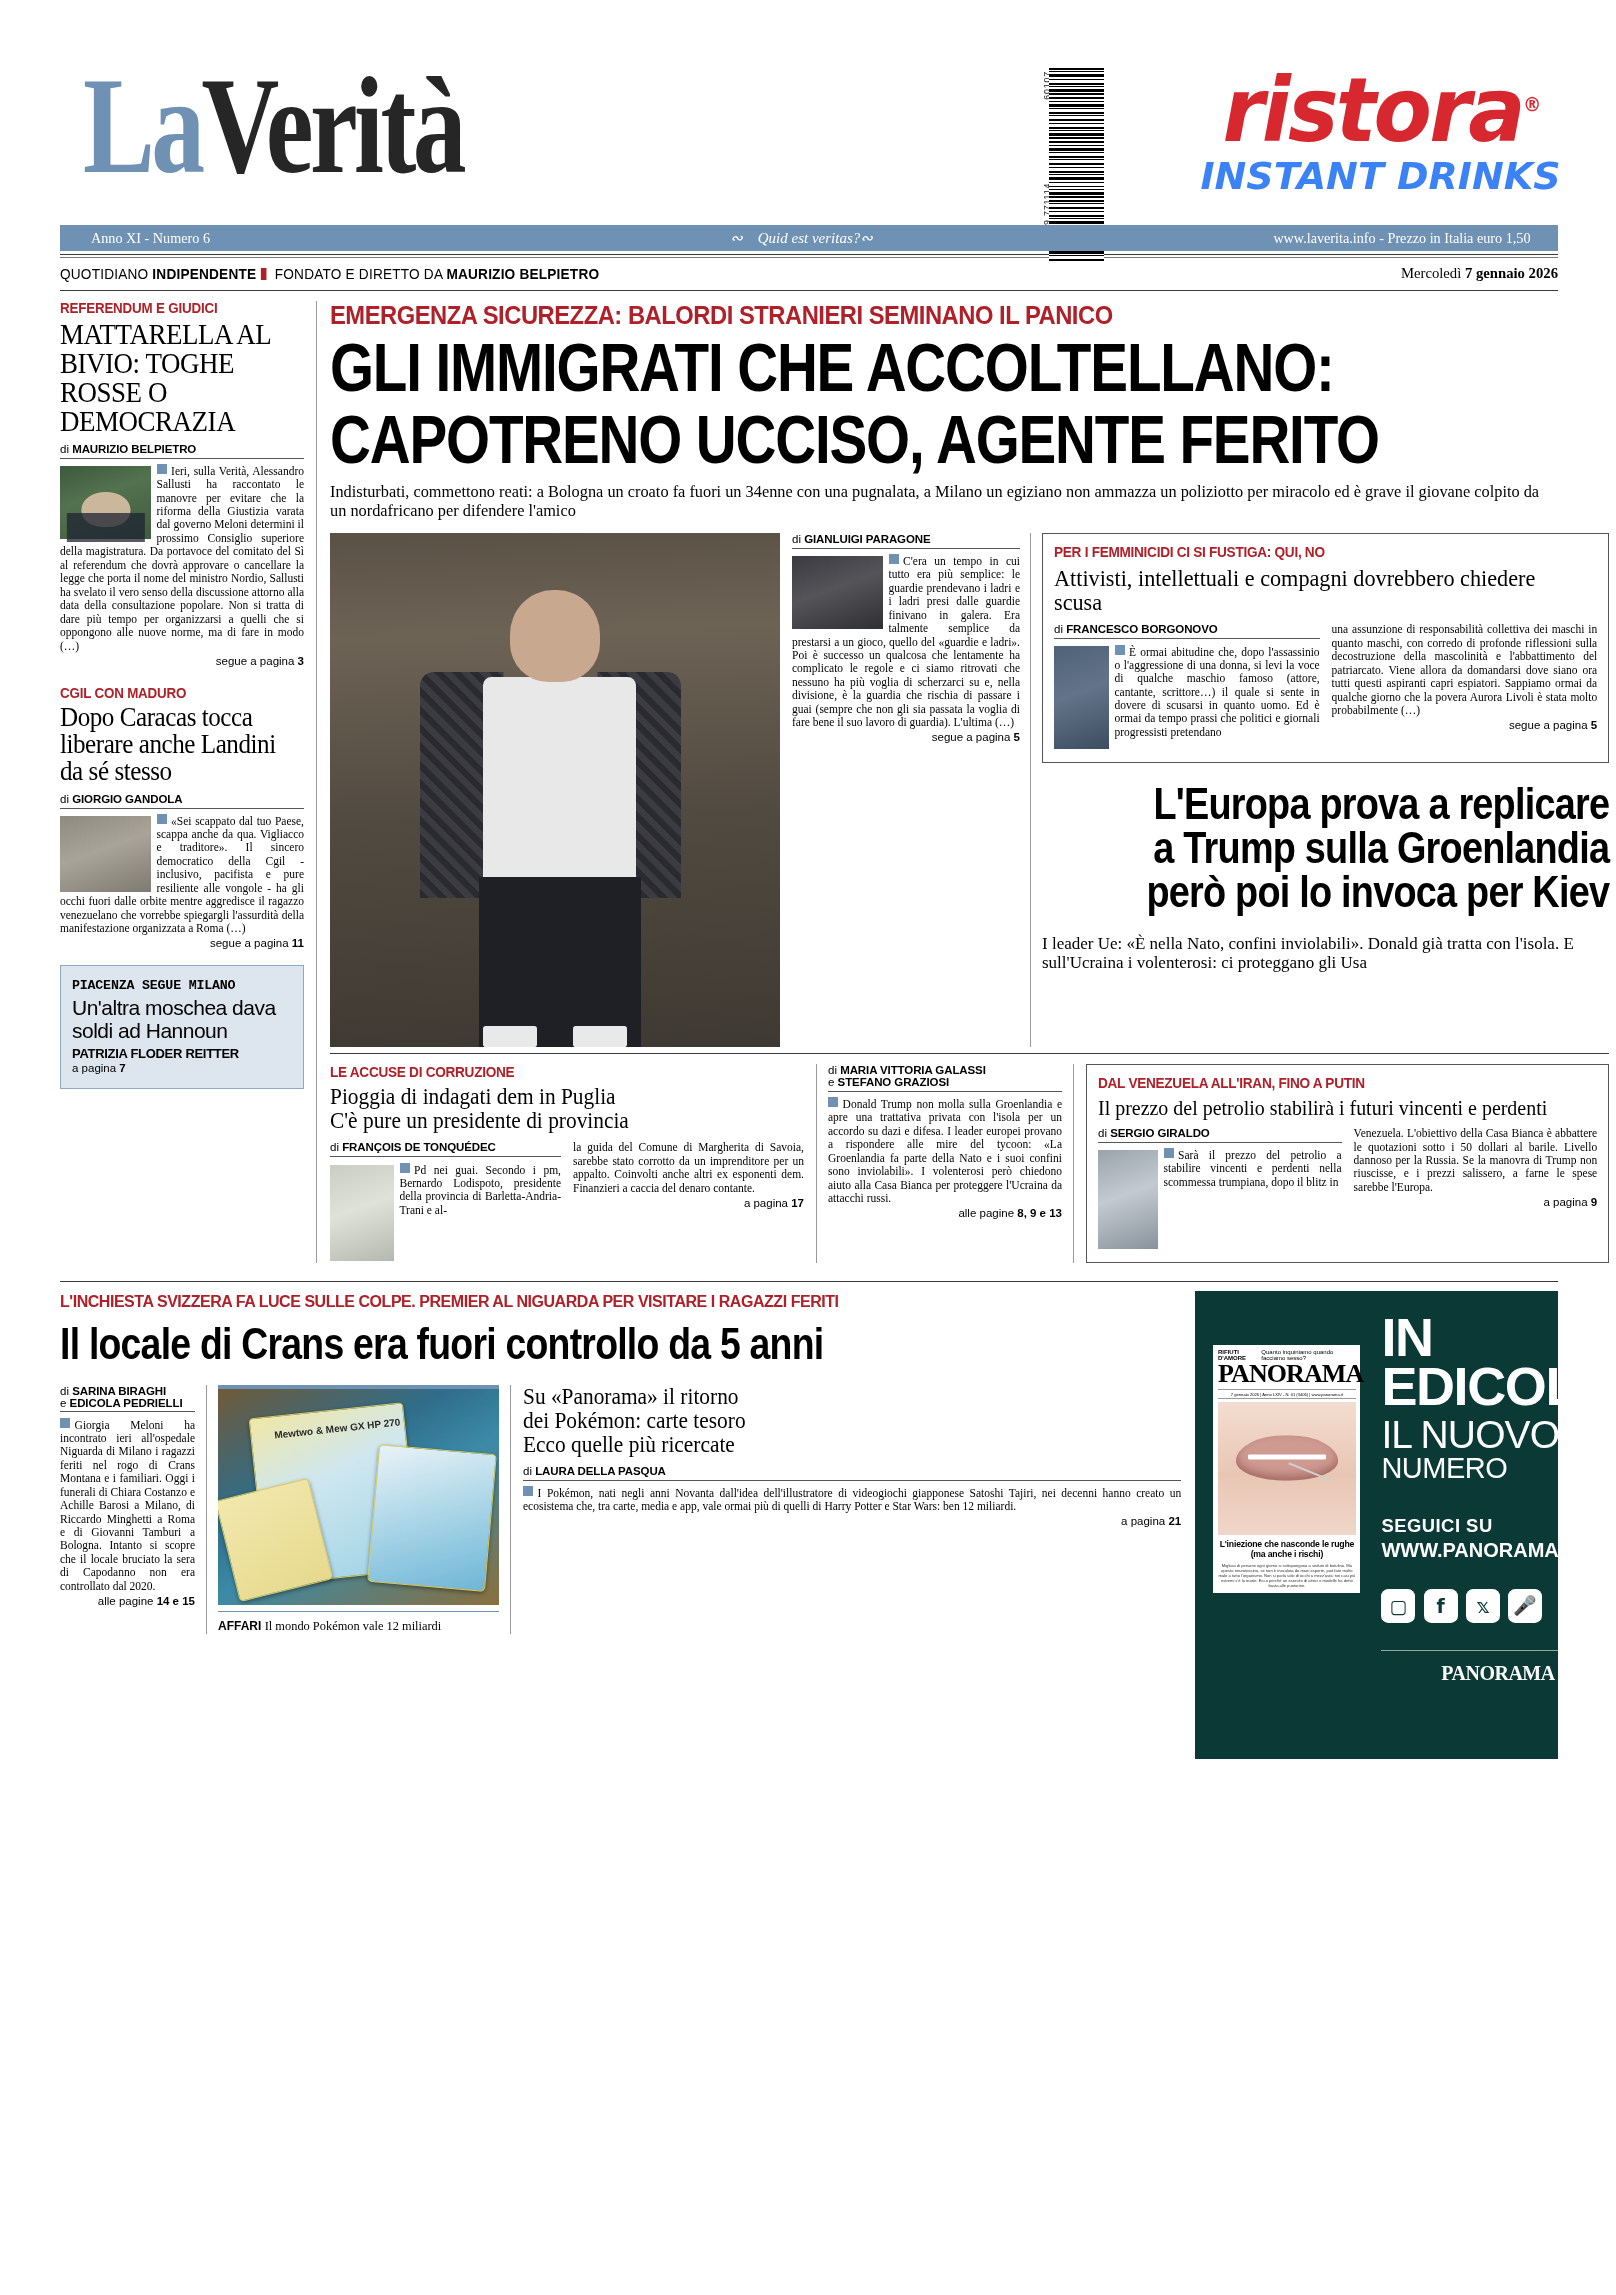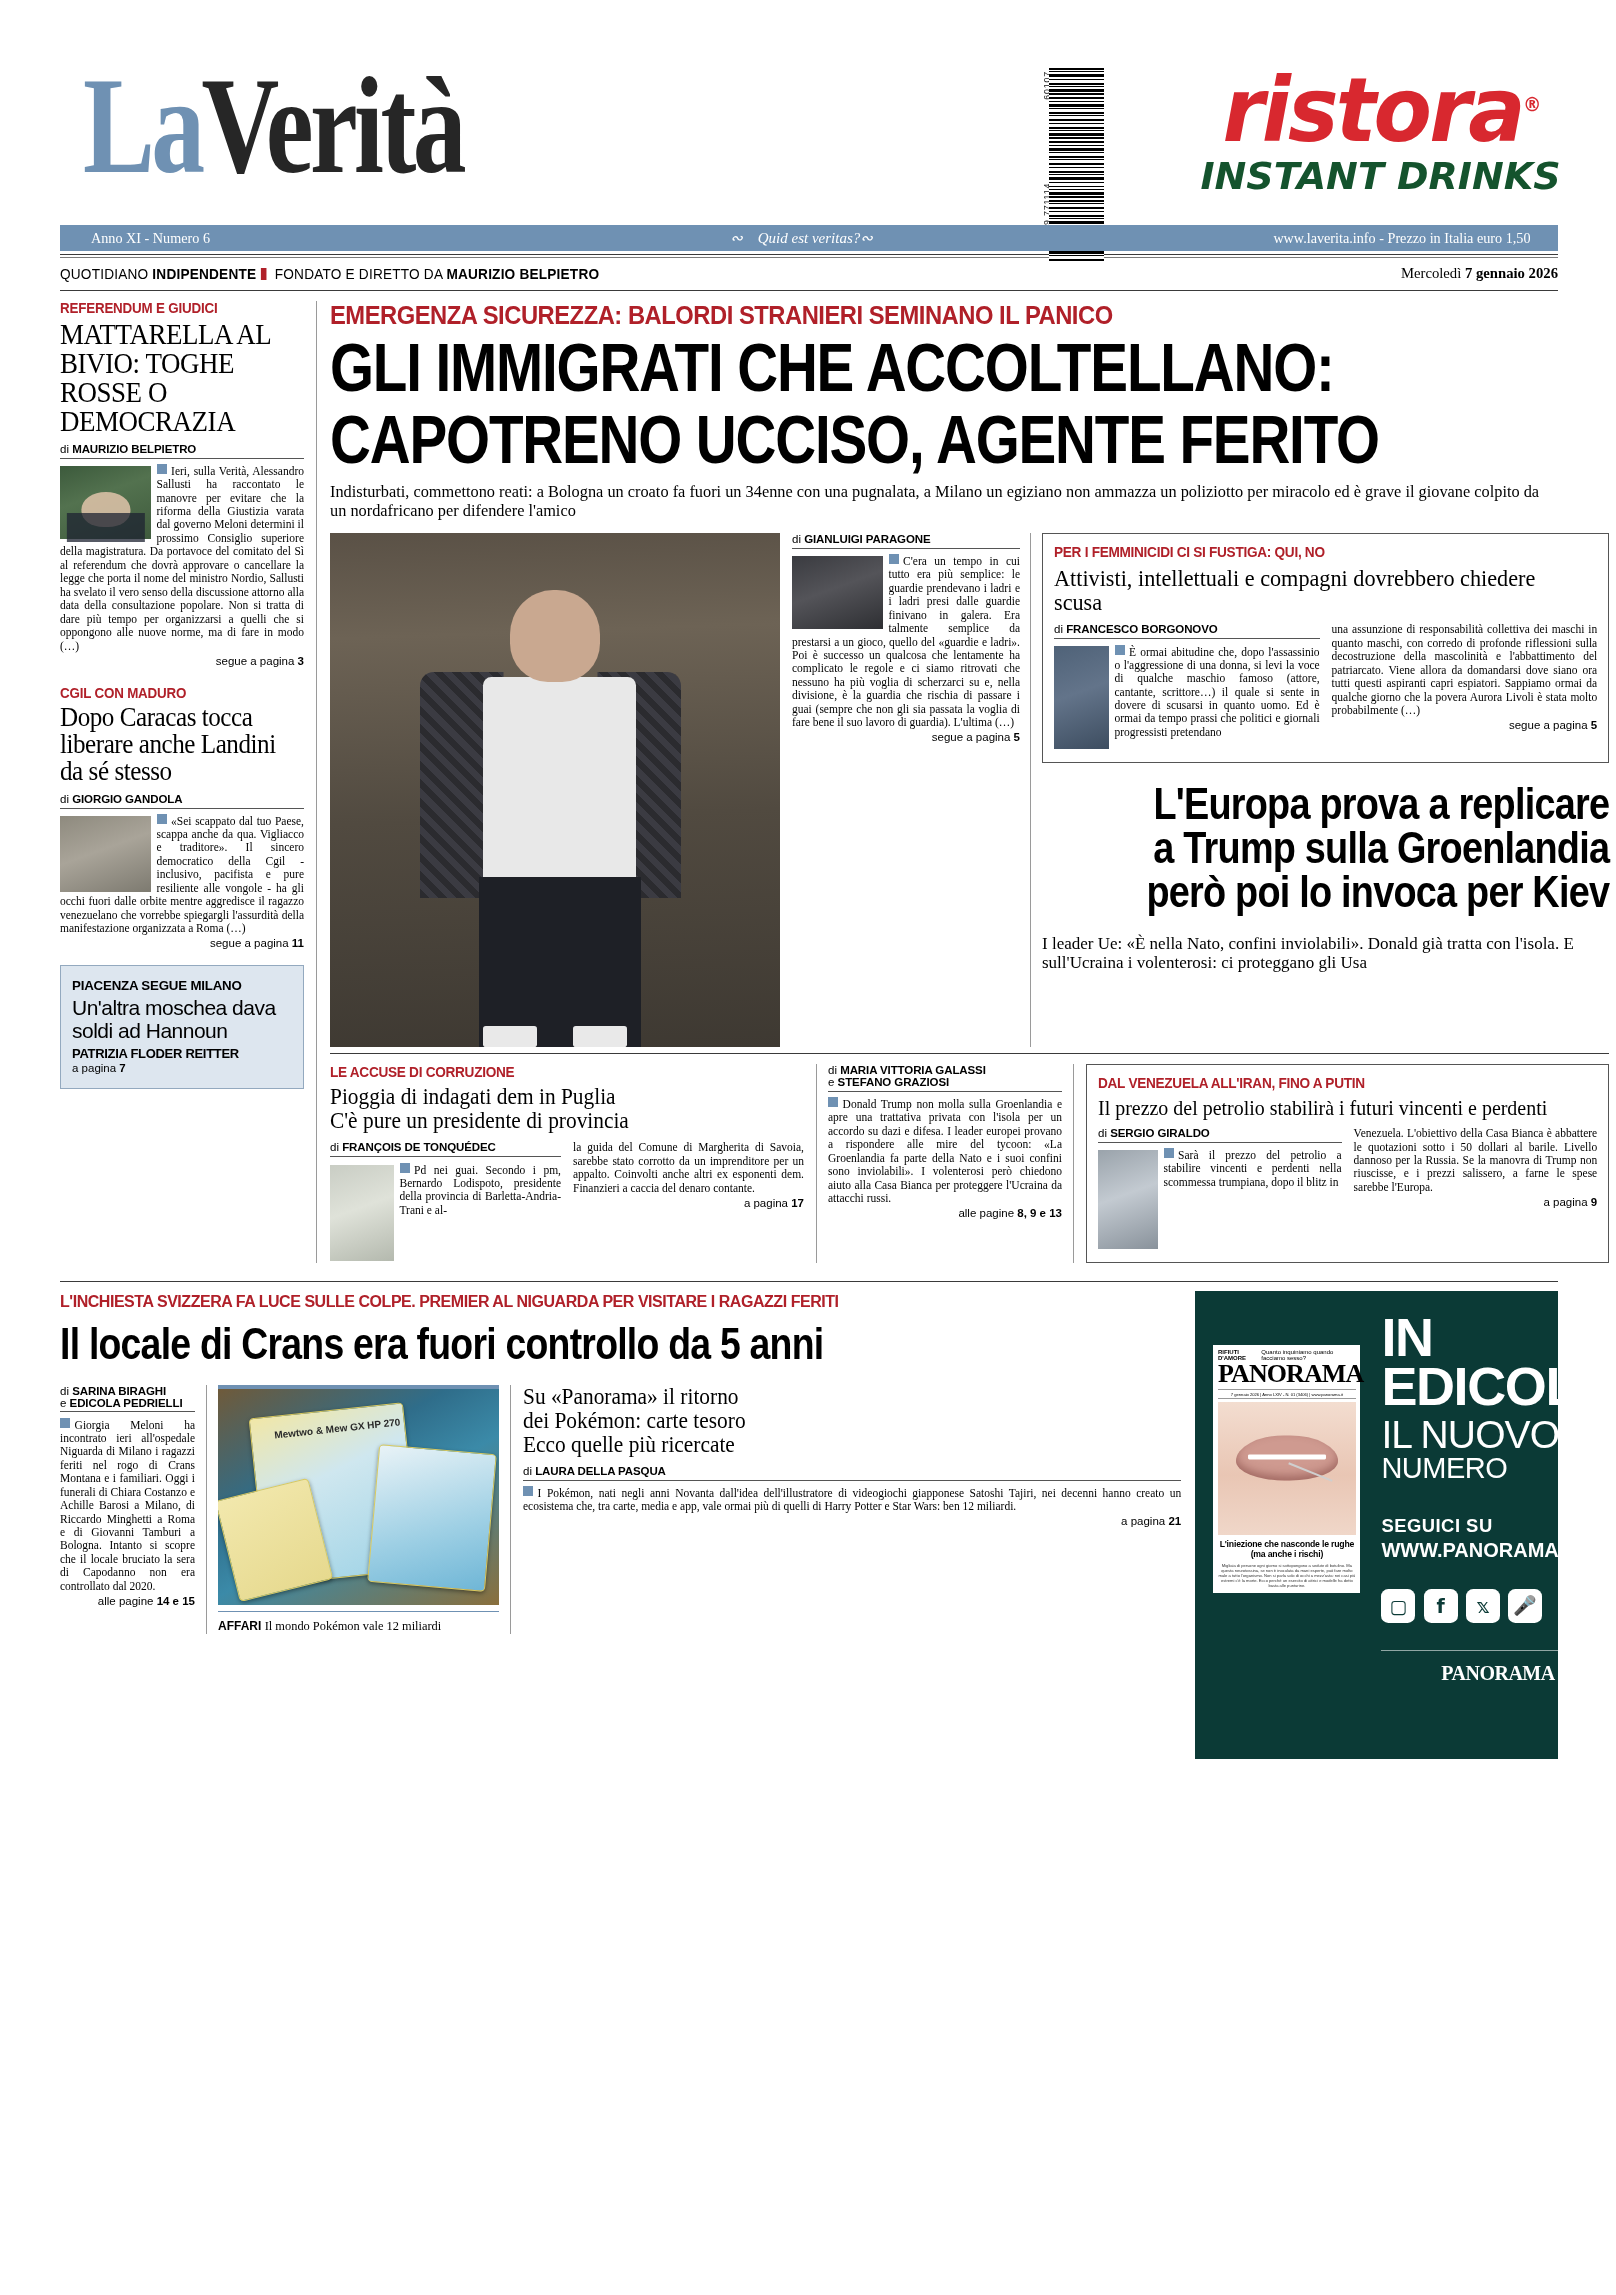--- a/index.html
+++ b/index.html
@@ -37,21 +37,21 @@
                  writing-mode: vertical-rl; transform: rotate(180deg); color: #111; letter-spacing: 0.9px; }
   .bc-top { left: 982px; top: 71px; }
   .bc-bot { left: 982px; top: 147px; }
 
   .ristora-wrap { position: absolute; left: 1139px; top: 71px; width: 363px; text-align: center; }
   .ristora { font-family: "DejaVu Sans", sans-serif; font-weight: bold; font-style: italic;
              font-size: 85px; color: #d8282f; line-height: 0.95; letter-spacing: -2.8px;
              transform: scaleY(1.05); }
   .ristora sup { font-size: 18.4px; vertical-align: super; }
   .ristora-sub { font-family: "DejaVu Sans", sans-serif; font-weight: bold; font-style: italic;
-                 font-size: 38px; color: #14532d; letter-spacing: 0px; margin-top: 1.8px; }
+                 font-size: 38px; color: #3b82f6; letter-spacing: 0px; margin-top: 1.8px; }
 
   
   .blue-bar { background: #6f91b3; height: 26px; position: relative;
               display: flex; align-items: center; color: #fff; }
   .blue-bar .bb-left { position: absolute; left: 31px; font-size: 14.2px; font-family: "Liberation Serif", serif; }
   .blue-bar .bb-mid { position: absolute; left: 50%; transform: translateX(-50%);
       font-style: italic; font-size: 15px; font-family: "Liberation Serif", serif; }
   .blue-bar .bb-right { position: absolute; right: 27.5px; font-size: 14.2px; font-family: "Liberation Serif", serif; }
   .swirl { display:inline-block; width: 27.5px; }
 
@@ -110,21 +110,21 @@
     background: linear-gradient(160deg,#9aa3ab,#c3cad1 45%,#89929b); }
   
   .face { position:absolute; left:50%; top:36%; transform:translateX(-50%);
           width:54%; height:48%; border-radius:50% 50% 45% 45%;
           background: rgba(225,196,170,.85); }
   .face2 { position:absolute; left:50%; top:64%; transform:translateX(-50%);
           width:86%; height:40%; background: rgba(30,35,50,.75); }
 
   .blue-box { background: #dde6ef; border: 0.9px solid #93a9bf; padding: 12px 11px 13.8px 11px;
               margin-top: 15.6px; }
-  .blue-box .bb-kick { font-family: Liberation Sans, sans-serif; font-weight: 800;
+  .blue-box .bb-kick { font-family: Liberation Mono, monospace; font-weight: 800;
       font-size: 13.3px; letter-spacing: -0.2px; }
   .blue-box .bb-title { font-family: "Liberation Sans", sans-serif; font-weight: 300;
       font-size: 21px; line-height: 1.12; margin-top: 2.8px; letter-spacing: -0.5px; }
   .blue-box .bb-author { font-family: "Liberation Sans", sans-serif; font-weight: 800;
       font-size: 13px; margin-top: 3px; letter-spacing: -0.3px; }
   .blue-box .bb-page { font-family: "Liberation Sans", sans-serif; font-size: 11.5px; margin-top: 0.9px; }
   .blue-box .bb-page b { font-weight: 800; }
 
   
   .top-kicker { color: #b02029; font-family: "Liberation Sans", sans-serif; font-weight: 800;

